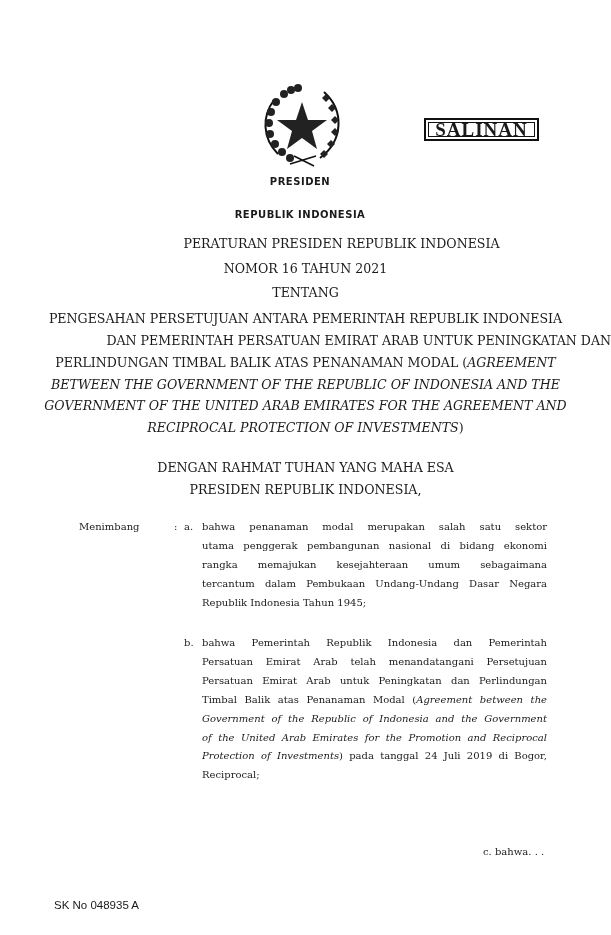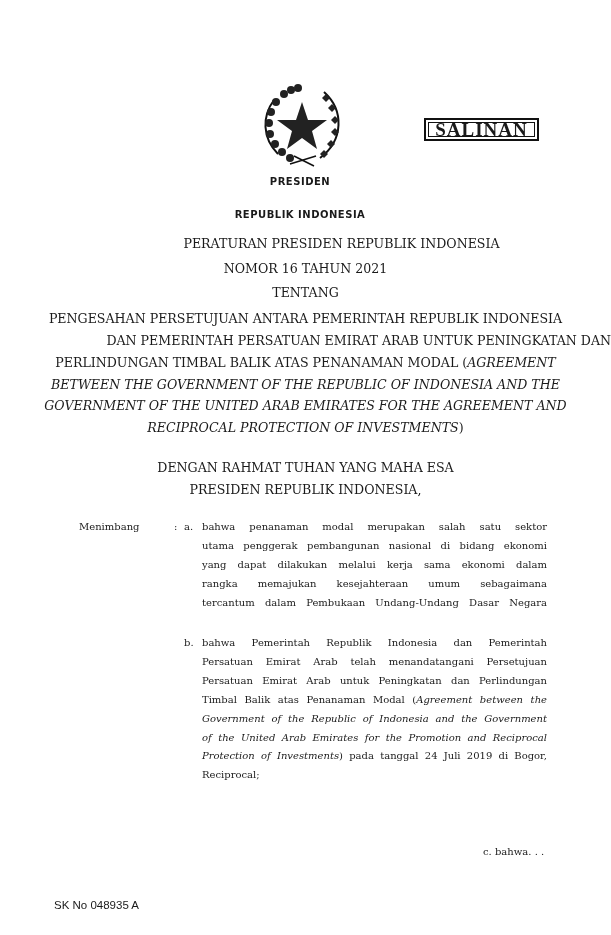--- a/index.html
+++ b/index.html
@@ -68,23 +68,23 @@
 <div class="abs center" style="top:460px;">DENGAN RAHMAT TUHAN YANG MAHA ESA</div>
 <div class="abs center" style="top:482px;">PRESIDEN REPUBLIK INDONESIA,</div>
 
 <div class="abs body-text" style="left:79px; top:518px;">Menimbang</div>
 <div class="abs body-text" style="left:174px; top:518px;">:</div>
 
 <div class="abs body-text" style="left:184px; top:518px;">a.</div>
 <div class="abs body-text" style="left:202px; top:518px; width:345px;">
   <div class="just">bahwa penanaman modal merupakan salah satu sektor</div>
   <div class="just">utama penggerak pembangunan nasional di bidang ekonomi</div>
-  <div class="just">yang dapat dilakukan melalui kerja sama ekonomi dalam</div>
   <div class="just">rangka memajukan kesejahteraan umum sebagaimana</div>
   <div class="just">tercantum dalam Pembukaan Undang-Undang Dasar Negara</div>
+  <div>Republik Indonesia Tahun 1945;</div>
 </div>
 
 <div class="abs body-text" style="left:184px; top:634px;">b.</div>
 <div class="abs body-text" style="left:202px; top:634px; width:345px;">
   <div class="just">bahwa Pemerintah Republik Indonesia dan Pemerintah</div>
   <div class="just">Persatuan Emirat Arab telah menandatangani Persetujuan</div>
   <div class="just">Persatuan Emirat Arab untuk Peningkatan dan Perlindungan</div>
   <div class="just"><span>Timbal Balik atas Penanaman Modal (</span><span class="it">Agreement between the</span></div>
   <div class="just it">Government of the Republic of Indonesia and the Government</div>
   <div class="just it">of the United Arab Emirates for the Promotion and Reciprocal</div>

